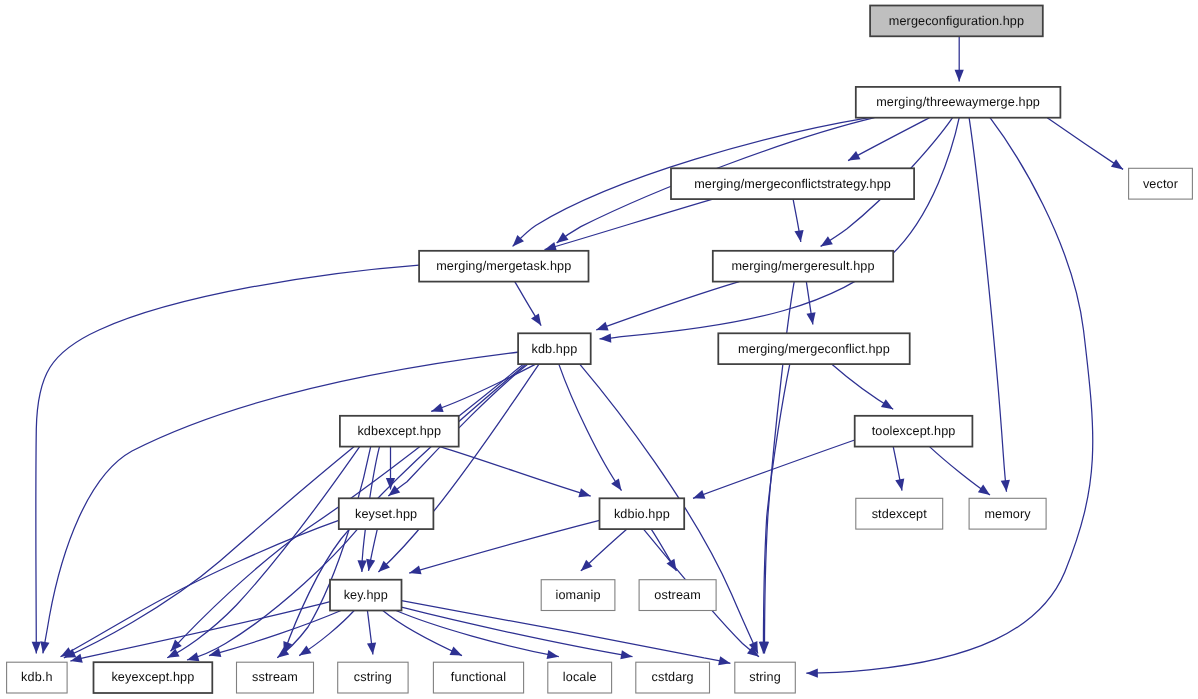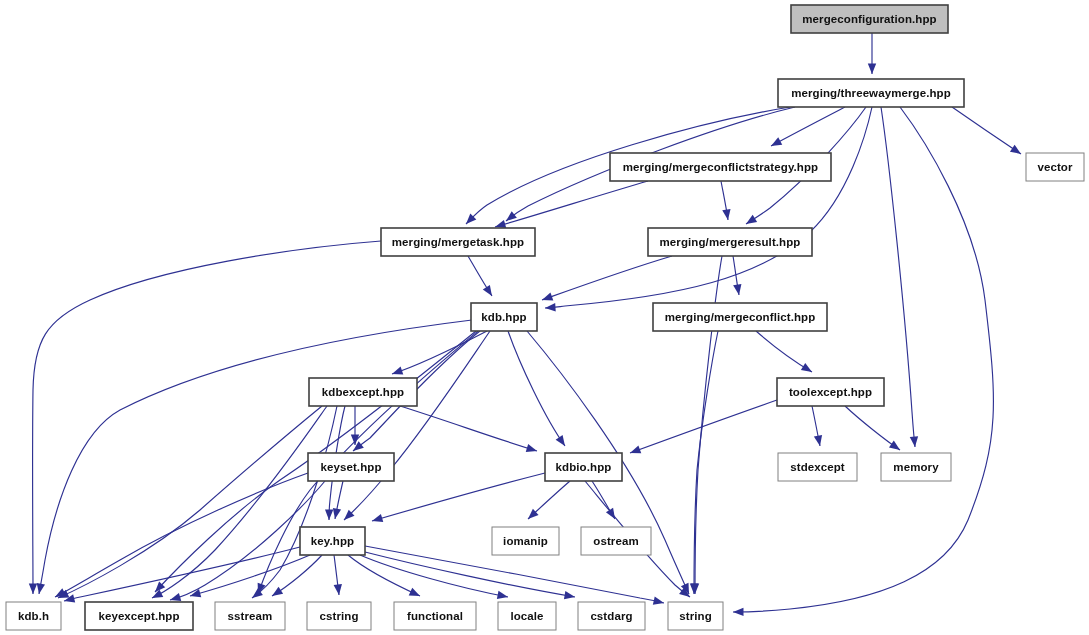--- a/index.html
+++ b/index.html
@@ -10,21 +10,20 @@
   body {
     width: 1089px;
     height: 635px;
     font-family: "Liberation Sans", sans-serif;
     overflow: hidden;
   }
   #graph-root {
     position: relative;
     width: 1089px;
     height: 635px;
-    font-weight: bold;
   }
   svg#graph-svg {
     position: absolute;
     top: 0;
     left: 0;
     width: 1089px;
     height: 635px;
     display: block;
   }
   .node-box {

